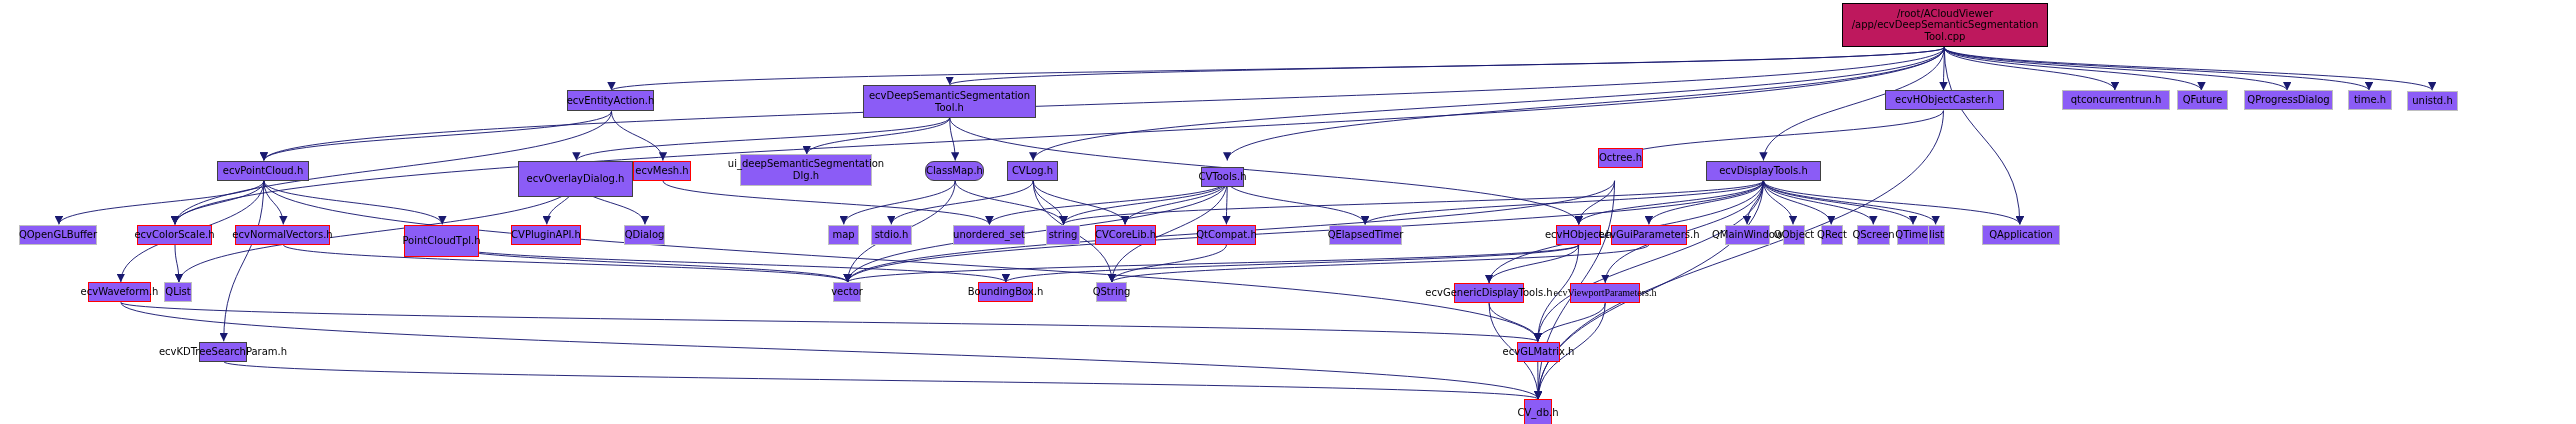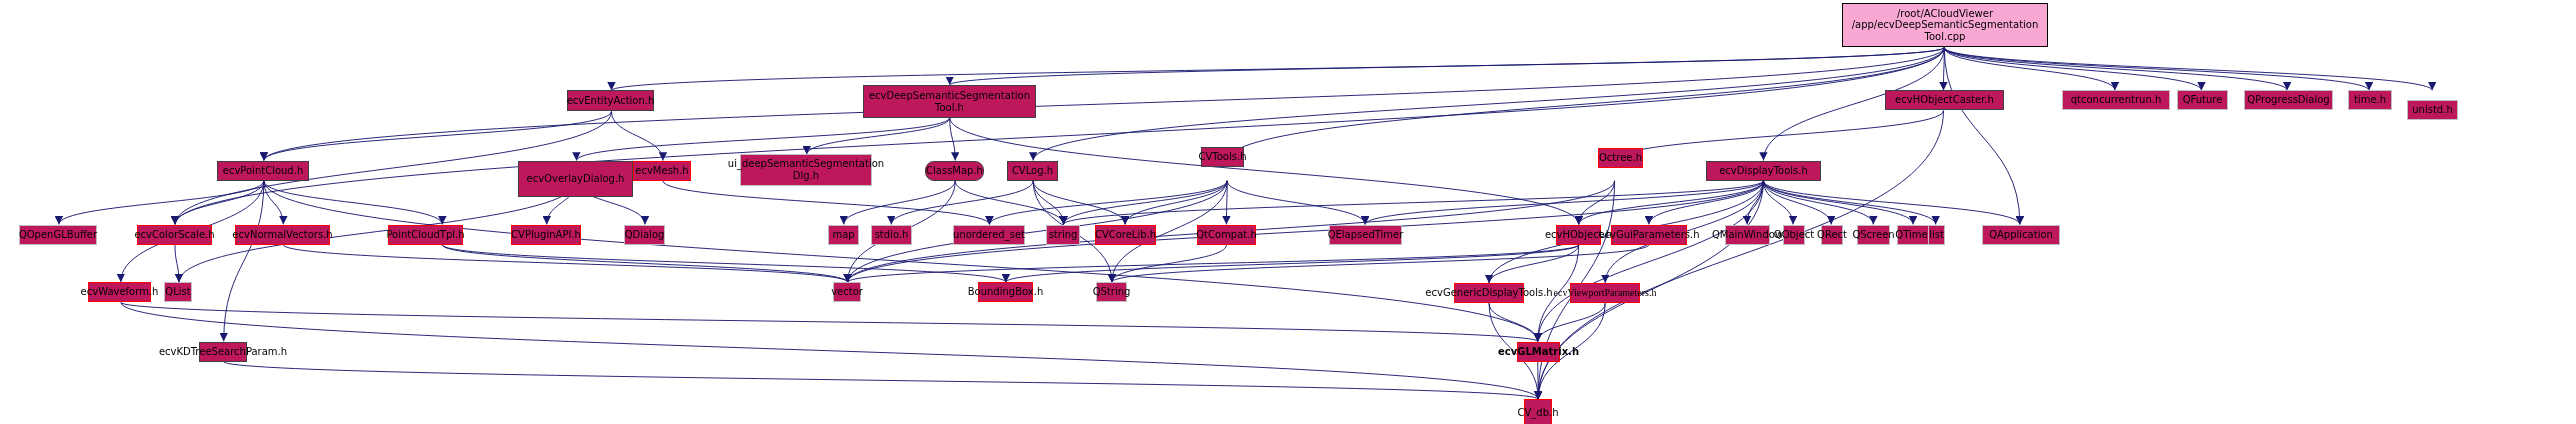--- a/index.html
+++ b/index.html
@@ -1,26 +1,26 @@
 <!DOCTYPE html>
 <html style="font-size:12.5px"><head>
 <meta charset="utf-8">
 <style>
   html, body { margin: 0; padding: 0; background: #ffffff; }
   body { width: 2576px; height: 424px; position: relative; overflow: hidden;
          font-family: "DejaVu Sans", sans-serif; }
   #graph { position: absolute; left: 0; top: 0; width: 2576px; height: 424px; }
-  .node { position: absolute; box-sizing: border-box; background: #be185d;
+  .node { position: absolute; box-sizing: border-box; background: #8b5cf6;
           font-family: "DejaVu Sans", sans-serif; font-size: 10px; color: #000;
           display: flex; align-items: center; justify-content: center; text-align: center;
           line-height: 11.7px; white-space: pre-line; padding: 0 3.1px; }
   .node.doc { border: 1.2px solid #404040; }
   .node.undoc { border: 1.2px solid #ff0000; }
   .node.ext { border: 1.2px solid #bfbfbf; }
-  .node.root { background: #f9a8d4; border: 1.2px solid #000; }
+  .node.root { background: #be185d; border: 1.2px solid #000; }
 </style>
 </head>
 <body>
 
 <svg id="graph" xmlns="http://www.w3.org/2000/svg" width="2576" height="424" viewBox="0 0 3302 544">
   <defs>
     <marker id="arrow" viewBox="0 0 10 10" refX="10" refY="5" markerWidth="9" markerHeight="9" orient="auto-start-reverse">
       <path d="M0,0 L10,5 L0,10 z" fill="#191970"></path>
     </marker>
   </defs>
@@ -115,38 +115,38 @@
 
 <div id="nodes">
     <div class="node root" style="left: 1842px; top: 3.1px; width: 206px; height: 44px;">/root/ACloudViewer
 /app/ecvDeepSemanticSegmentation
 Tool.cpp</div>
     <div class="node doc" style="left: 1885px; top: 90px; width: 119px; height: 20px;">ecvHObjectCaster.h</div>
     <div class="node ext" style="left: 2062px; top: 90px; width: 108px; height: 20px;">qtconcurrentrun.h</div>
     <div class="node ext" style="left: 2177px; top: 90px; width: 51px; height: 20px;">QFuture</div>
     <div class="node ext" style="left: 2244px; top: 90px; width: 89px; height: 20px;">QProgressDialog</div>
     <div class="node ext" style="left: 2348px; top: 90px; width: 44px; height: 20px;">time.h</div>
-    <div class="node ext" style="left: 2407px; top: 100px; width: 51px; height: 20px; text-align: right;">unistd.h</div>
+    <div class="node ext" style="left: 2407px; top: 91px; width: 51px; height: 20px; text-align: right;">unistd.h</div>
     <div class="node doc" style="left: 567px; top: 90px; width: 87px; height: 21px;">ecvEntityAction.h</div>
     <div class="node doc" style="left: 863px; top: 85px; width: 173px; height: 33px;">ecvDeepSemanticSegmentation
 Tool.h</div>
     <div class="node doc" style="left: 217px; top: 161px; width: 92px; height: 20px;">ecvPointCloud.h</div>
     <div class="node doc" style="left: 518px; top: 161px; width: 115px; height: 36px;">ecvOverlayDialog.h</div>
     <div class="node undoc" style="left: 633px; top: 161px; width: 58px; height: 20px;">ecvMesh.h</div>
     <div class="node ext" style="left: 740px; top: 154px; width: 132px; height: 32px;">ui_deepSemanticSegmentation
 Dlg.h</div>
     <div class="node doc" style="left: 925px; top: 161px; width: 59px; height: 20px; border-radius: 9px;">ClassMap.h</div>
     <div class="node doc" style="left: 1007px; top: 161px; width: 51px; height: 20px;">CVLog.h</div>
-    <div class="node doc" style="left: 1201px; top: 147px; width: 43px; height: 20px;">CVTools.h</div>
+    <div class="node doc" style="left: 1201px; top: 167px; width: 43px; height: 20px;">CVTools.h</div>
     <div class="node undoc" style="left: 1598px; top: 148px; width: 45px; height: 20px;">Octree.h</div>
     <div class="node doc" style="left: 1706px; top: 161px; width: 115px; height: 20px;">ecvDisplayTools.h</div>
     <div class="node ext" style="left: 19px; top: 225px; width: 78px; height: 20px;">QOpenGLBuffer</div>
     <div class="node undoc" style="left: 137px; top: 225px; width: 75px; height: 20px;">ecvColorScale.h</div>
     <div class="node undoc" style="left: 235px; top: 225px; width: 95px; height: 20px;">ecvNormalVectors.h</div>
-    <div class="node undoc" style="left: 388px; top: 225px; width: 75px; height: 20px;">PointCloudTpl.h</div>
+    <div class="node undoc" style="left: 404px; top: 225px; width: 75px; height: 32px;">PointCloudTpl.h</div>
     <div class="node undoc" style="left: 511px; top: 225px; width: 70px; height: 20px;">CVPluginAPI.h</div>
     <div class="node ext" style="left: 624px; top: 225px; width: 41px; height: 20px;">QDialog</div>
     <div class="node ext" style="left: 828px; top: 225px; width: 31px; height: 20px;">map</div>
     <div class="node ext" style="left: 871px; top: 225px; width: 41px; height: 20px;">stdio.h</div>
     <div class="node ext" style="left: 953px; top: 225px; width: 72px; height: 20px;">unordered_set</div>
     <div class="node ext" style="left: 1046px; top: 225px; width: 34px; height: 20px;">string</div>
     <div class="node undoc" style="left: 1095px; top: 225px; width: 61px; height: 20px;">CVCoreLib.h</div>
     <div class="node undoc" style="left: 1197px; top: 225px; width: 59px; height: 20px;">QtCompat.h</div>
     <div class="node ext" style="left: 1329px; top: 225px; width: 73px; height: 20px;">QElapsedTimer</div>
     <div class="node undoc" style="left: 1556px; top: 225px; width: 45px; height: 20px;">ecvHObject.h</div>
@@ -159,16 +159,16 @@
     <div class="node ext" style="left: 1928px; top: 225px; width: 17px; height: 20px;">list</div>
     <div class="node ext" style="left: 1982px; top: 225px; width: 78px; height: 20px;">QApplication</div>
     <div class="node ext" style="left: 164px; top: 282px; width: 28px; height: 20px;">QList</div>
     <div class="node undoc" style="left: 88px; top: 282px; width: 63px; height: 20px;">ecvWaveform.h</div>
     <div class="node ext" style="left: 833px; top: 282px; width: 28px; height: 20px;">vector</div>
     <div class="node undoc" style="left: 978px; top: 282px; width: 55px; height: 20px;">BoundingBox.h</div>
     <div class="node ext" style="left: 1096px; top: 282px; width: 31px; height: 20px;">QString</div>
     <div class="node undoc" style="left: 1454px; top: 283px; width: 70px; height: 20px;">ecvGenericDisplayTools.h</div>
     <div class="node undoc" style="left: 1570px; top: 283px; width: 70px; height: 20px; font-family: Liberation Serif, serif;">ecvViewportParameters.h</div>
     <div class="node doc" style="left: 199px; top: 342px; width: 48px; height: 20px;">ecvKDTreeSearchParam.h</div>
-    <div class="node undoc" style="left: 1517px; top: 342px; width: 43px; height: 20px; font-weight: bold;">ecvGLMatrix.h</div>
+    <div class="node undoc" style="left: 1517px; top: 342px; width: 43px; height: 20px;">ecvGLMatrix.h</div>
     <div class="node undoc" style="left: 1524px; top: 399px; width: 28px; height: 28px; text-align: right;">CV_db.h</div>
   </div>
 
 
 </body></html>

